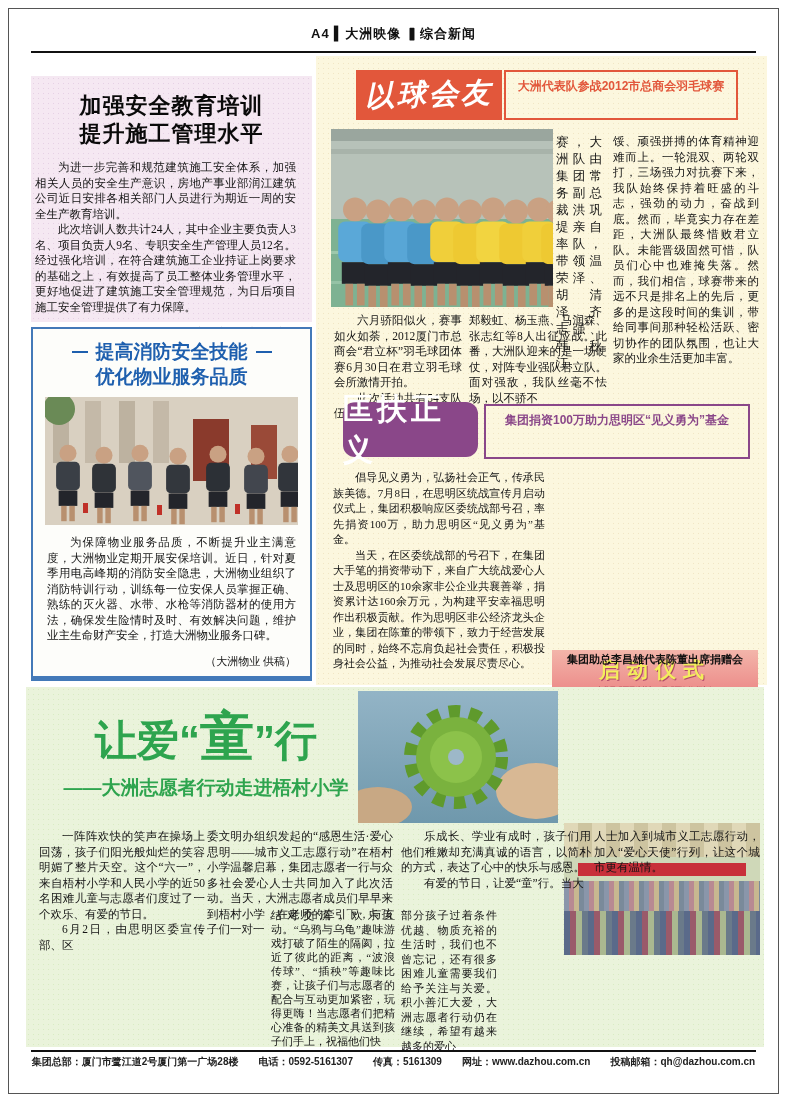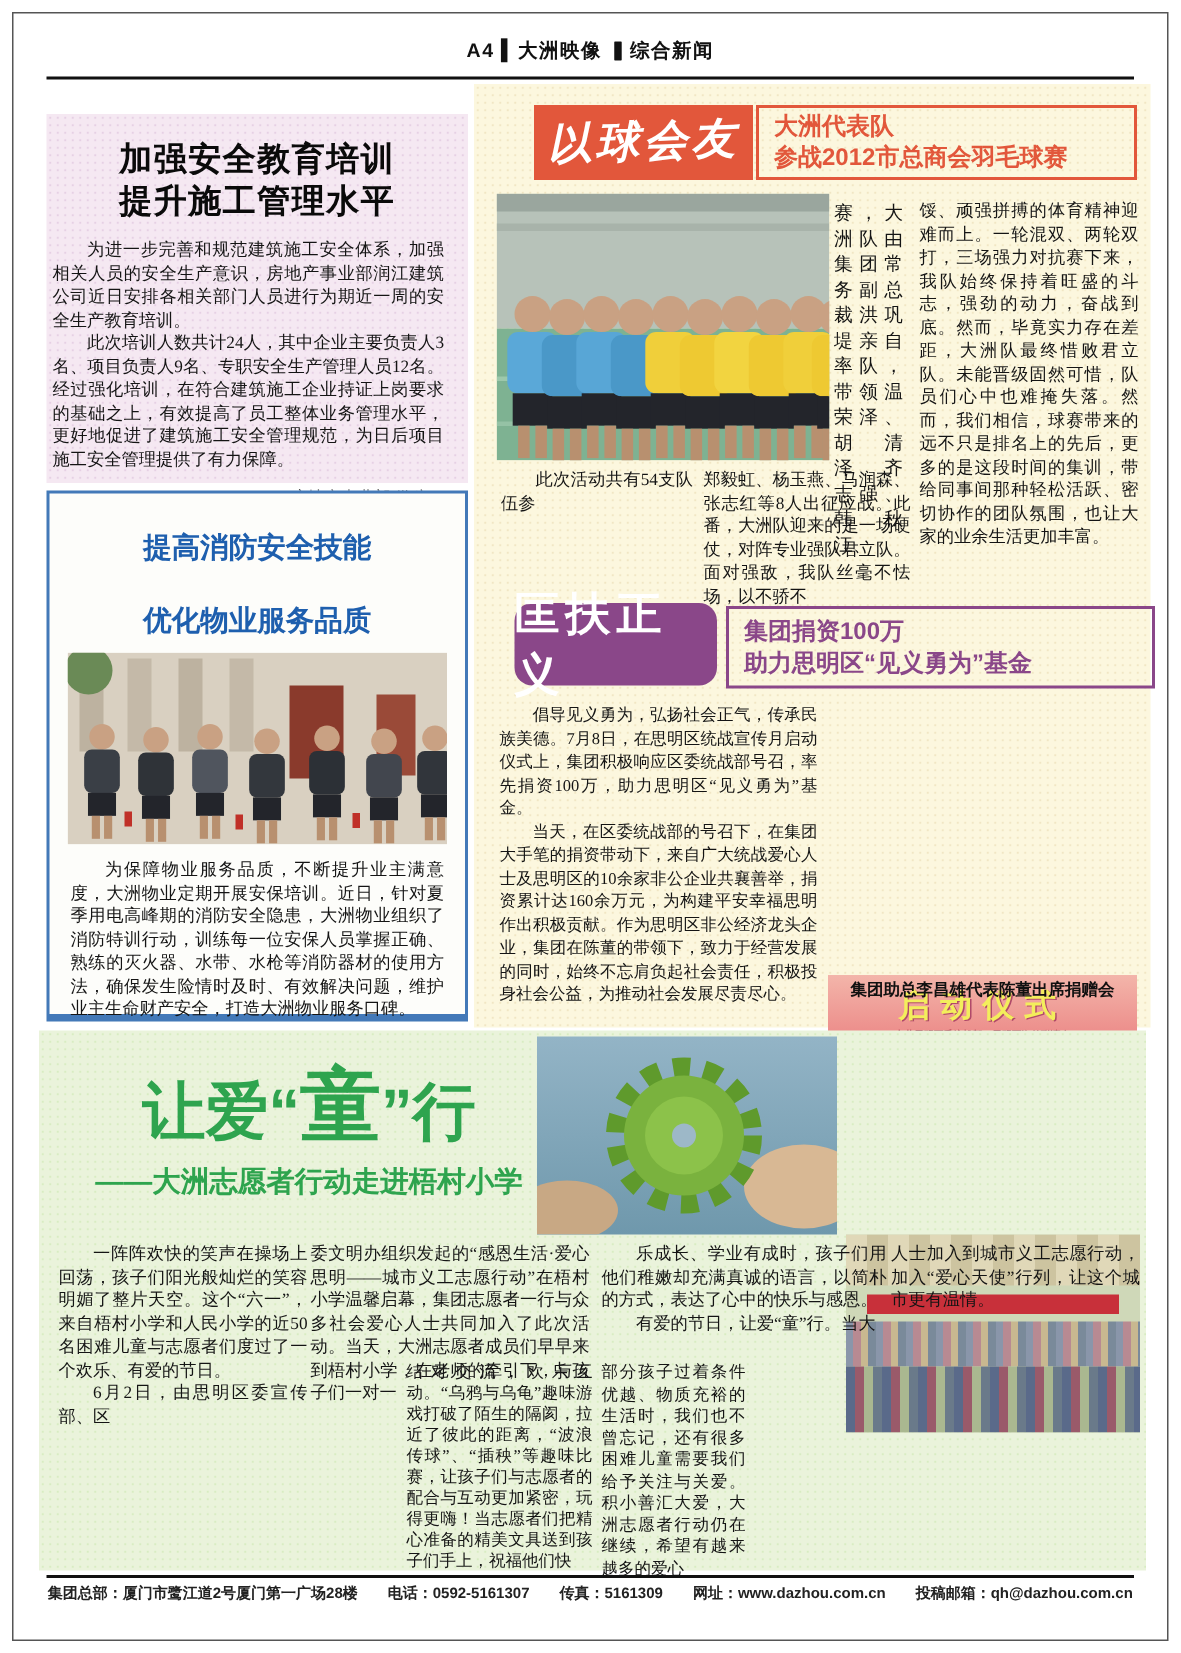--- a/index.html
+++ b/index.html
@@ -31,21 +31,21 @@
            color:#1e5fae;text-align:center;display:flex;align-items:center;justify-content:center;gap:8px;}
   .a2title .dash{flex:0 0 16px;height:2px;background:#1e5fae;}
   
   .banner-box{display:flex;align-items:center;justify-content:center;}
   .redbox{background:#e2573b;}
   .purplebox{background:#8a4789;}
   .brush{color:#fff;font-family:"Liberation Serif",serif;font-style:italic;font-weight:bold;
          font-size:29px;letter-spacing:3px;transform:rotate(-2deg);}
   .serifwhite{color:#fff;font-family:"Liberation Serif",serif;font-weight:bold;font-size:30px;letter-spacing:4px;}
   .subbox{border:2px solid #e2573b;color:#e2573b;font-family:"Liberation Sans",sans-serif;font-weight:bold;
-          font-size:16px;line-height:21px;padding:4px 10px;display:flex;flex-direction:column;justify-content:center;}
+          font-size:12px;line-height:21px;padding:4px 0;display:flex;flex-direction:row;justify-content:center;}
   .subbox.purple{border-color:#8a4789;color:#8a4789;}
   
   .photo{overflow:hidden;position:relative;}
   .caption{text-align:center;font-family:"Liberation Sans",sans-serif;font-weight:bold;font-size:11px;color:#111;}
   
   .qd-title{position:absolute;left:0;right:0;top:6px;text-align:center;color:#f3ee5c;
             font-family:"Liberation Sans",sans-serif;font-weight:800;font-size:21px;letter-spacing:7px;
             text-shadow:1px 1px 0 #b04a6a;}
   .qd-org{position:absolute;left:0;right:0;text-align:center;color:#9a2038;font-size:6.5px;
           font-family:"Liberation Sans",sans-serif;font-weight:bold;}
@@ -84,21 +84,21 @@
         <div>提升施工管理水平</div>
       </div>
       <div class="bt" style="padding:12px 16px 0 4px;">
         <p>为进一步完善和规范建筑施工安全体系，加强相关人员的安全生产意识，房地产事业部润江建筑公司近日安排各相关部门人员进行为期近一周的安全生产教育培训。</p>
         <p>此次培训人数共计24人，其中企业主要负责人3名、项目负责人9名、专职安全生产管理人员12名。经过强化培训，在符合建筑施工企业持证上岗要求的基础之上，有效提高了员工整体业务管理水平，更好地促进了建筑施工安全管理规范，为日后项目施工安全管理提供了有力保障。</p>
         <div class="byline">（房地产事业部 供稿）</div>
       </div>
     </div>
 
     <div class="abs firebox" style="left:22px;top:318px;width:277px;height:347px;">
-      <div class="a2title" style="margin-top:0;flex-direction:column;">
+      <div class="a2title" style="margin-top:10px;">
         <span class="dash"></span>
         <span>提高消防安全技能</span>
         <span class="dash"></span>
       </div>
       <div class="a2title">
         <span>优化物业服务品质</span>
       </div>
       <div class="photo" style="margin:8px auto 0 auto;width:253px;height:128px;">
         <svg viewBox="0 0 253 128" width="253" height="128">
           <rect x="0" y="0" width="253" height="128" fill="#d9d0c1"></rect>
@@ -154,20 +154,21 @@
           <use href="#psn" transform="translate(138,66) scale(2.4)" color="#f2d440"></use>
           <use href="#psn" transform="translate(161,68) scale(2.4)" color="#eec932"></use>
           <use href="#psn" transform="translate(184,66) scale(2.4)" color="#f0cf3a"></use>
           <use href="#psn" transform="translate(203,68) scale(2.4)" color="#eec932"></use>
         </svg>
       </div>
 
       <div class="abs bt" style="left:240px;top:78px;width:46px;font-size:12.5px;line-height:17px;">赛，大洲队由集团常务副总裁洪巩堤亲自率队，带领温荣泽、胡清泽、齐志强、韩秋江、</div>
       <div class="abs bt" style="left:297px;top:78px;width:146px;">馁、顽强拼搏的体育精神迎难而上。一轮混双、两轮双打，三场强力对抗赛下来，我队始终保持着旺盛的斗志，强劲的动力，奋战到底。然而，毕竟实力存在差距，大洲队最终惜败君立队。未能晋级固然可惜，队员们心中也难掩失落。然而，我们相信，球赛带来的远不只是排名上的先后，更多的是这段时间的集训，带给同事间那种轻松活跃、密切协作的团队氛围，也让大家的业余生活更加丰富。</div>
       <div class="abs bt" style="left:18px;top:257px;width:128px;">
+        <p>六月骄阳似火，赛事如火如荼，2012厦门市总商会“君立杯”羽毛球团体赛6月30日在君立羽毛球会所激情开拍。</p>
         <p>此次活动共有54支队伍参</p>
       </div>
       <div class="abs bt" style="left:153px;top:257px;width:138px;">郑毅虹、杨玉燕、马润森、张志红等8人出征应战。此番，大洲队迎来的是一场硬仗，对阵专业强队君立队。面对强敌，我队丝毫不怯场，以不骄不</div>
 
       <div class="abs banner-box purplebox" style="left:27px;top:346px;width:135px;height:55px;border-radius:12px;">
         <span class="serifwhite">匡扶正义</span>
       </div>
       <div class="abs subbox purple" style="left:168px;top:348px;width:262px;height:43px;">
         <span>集团捐资100万</span>
         <span>助力思明区“见义勇为”基金</span>

